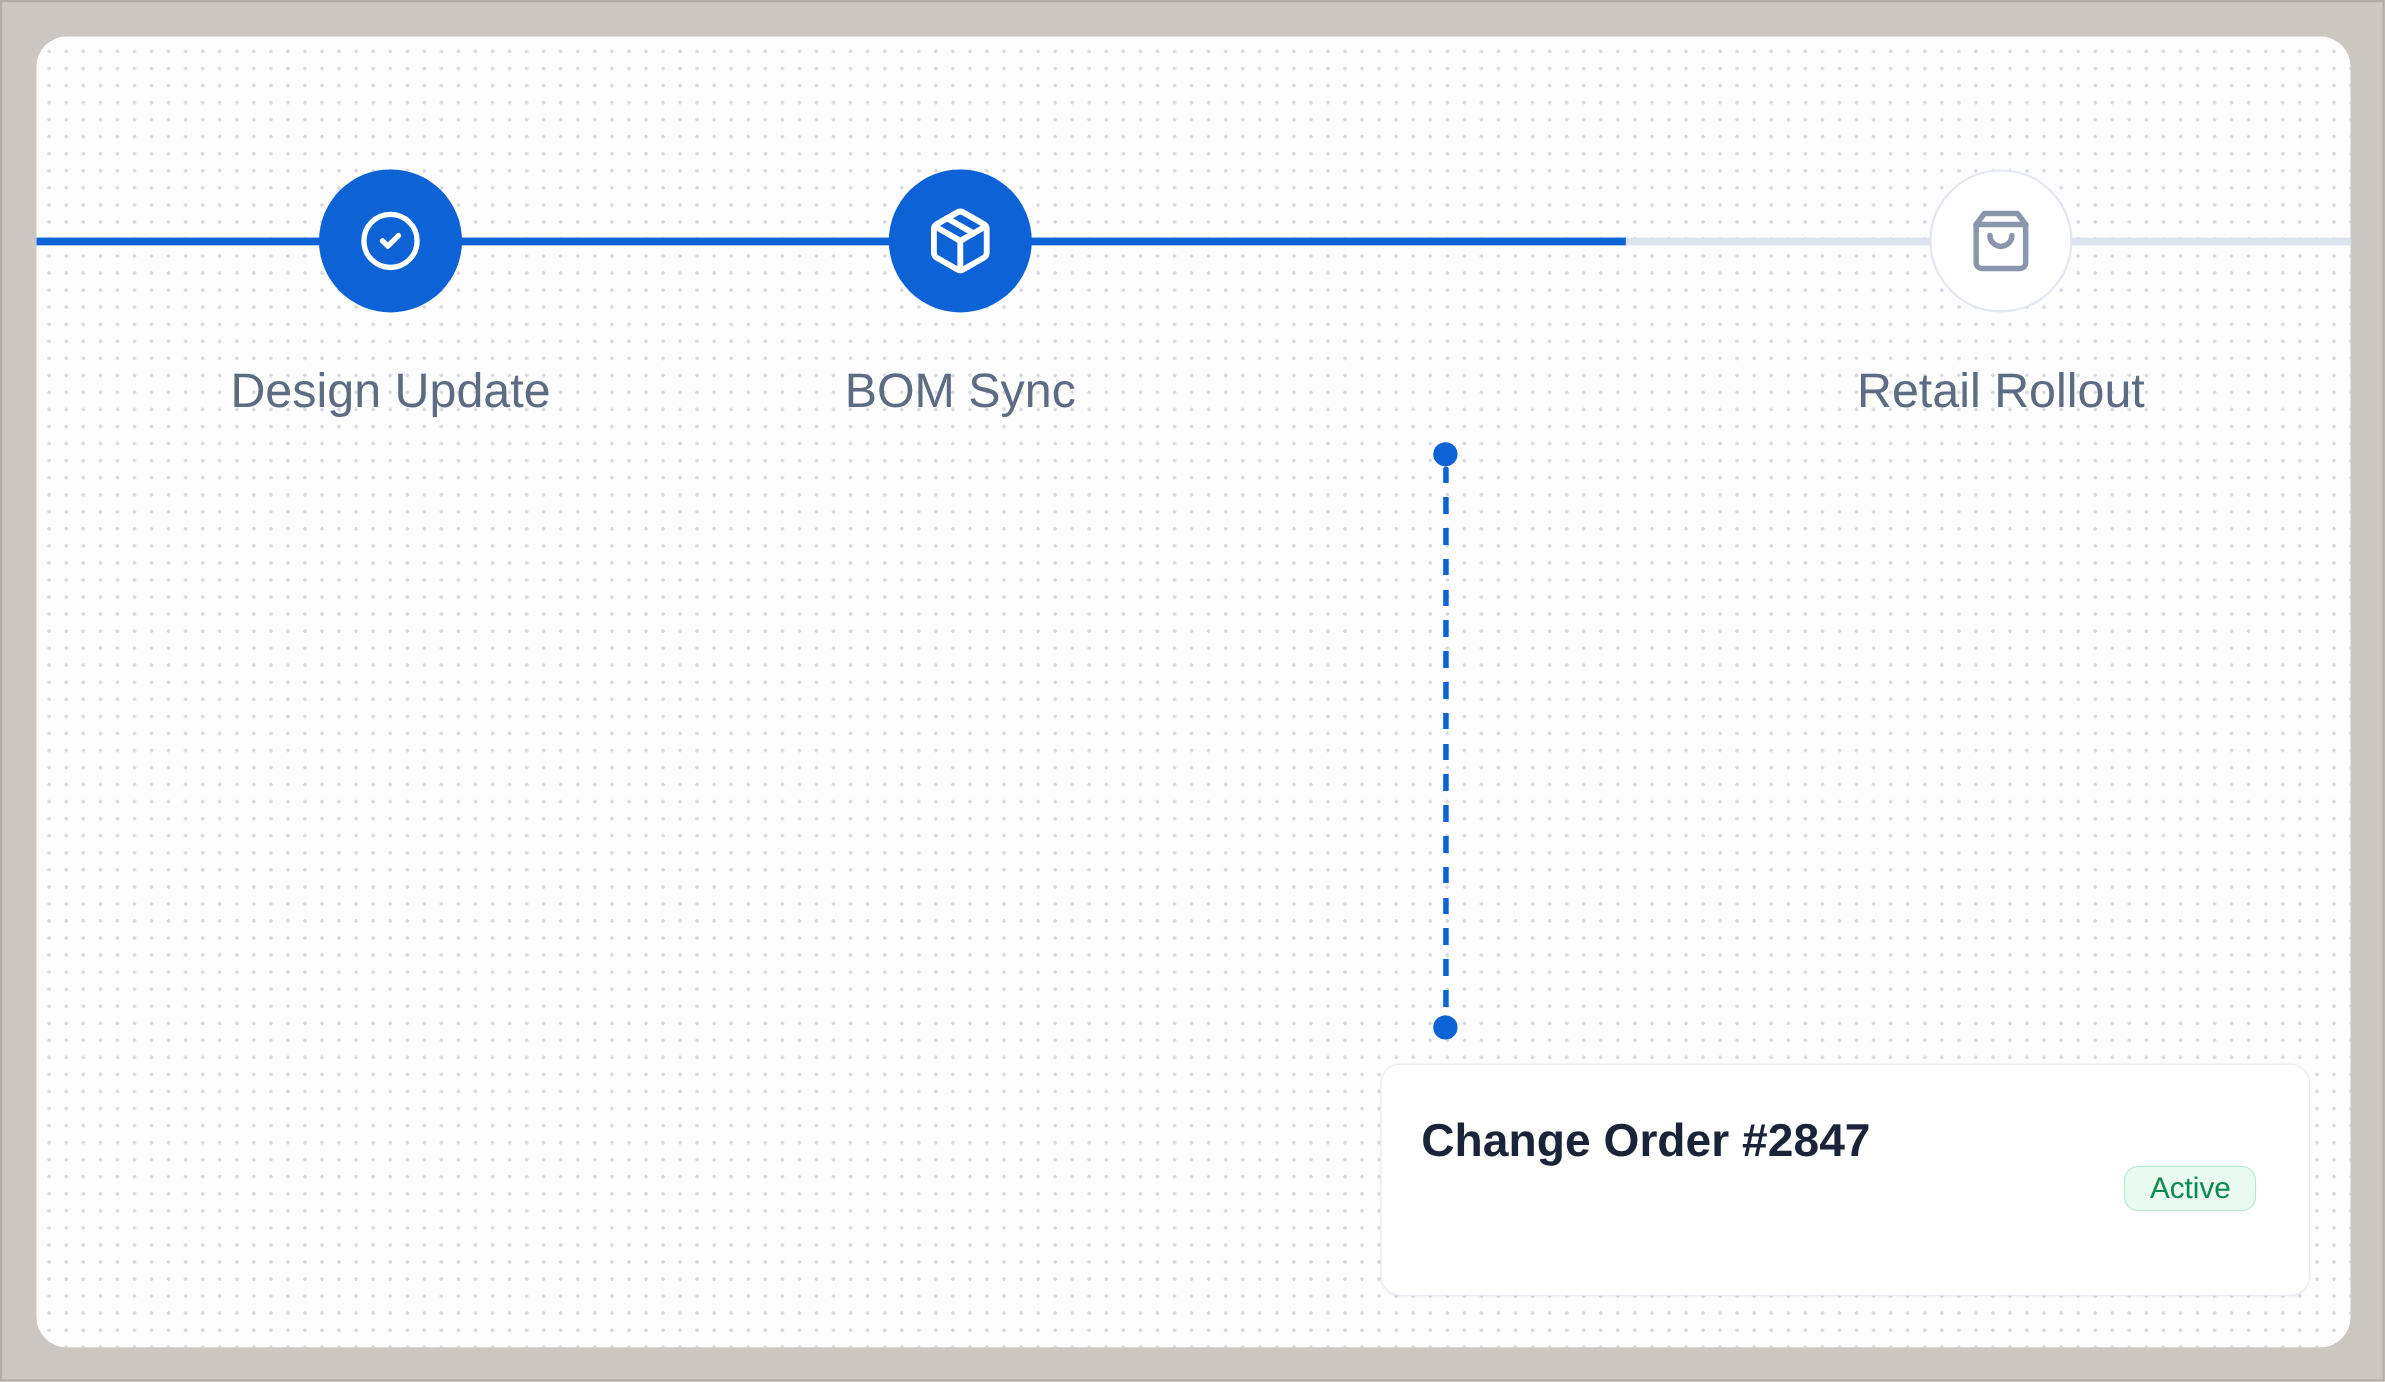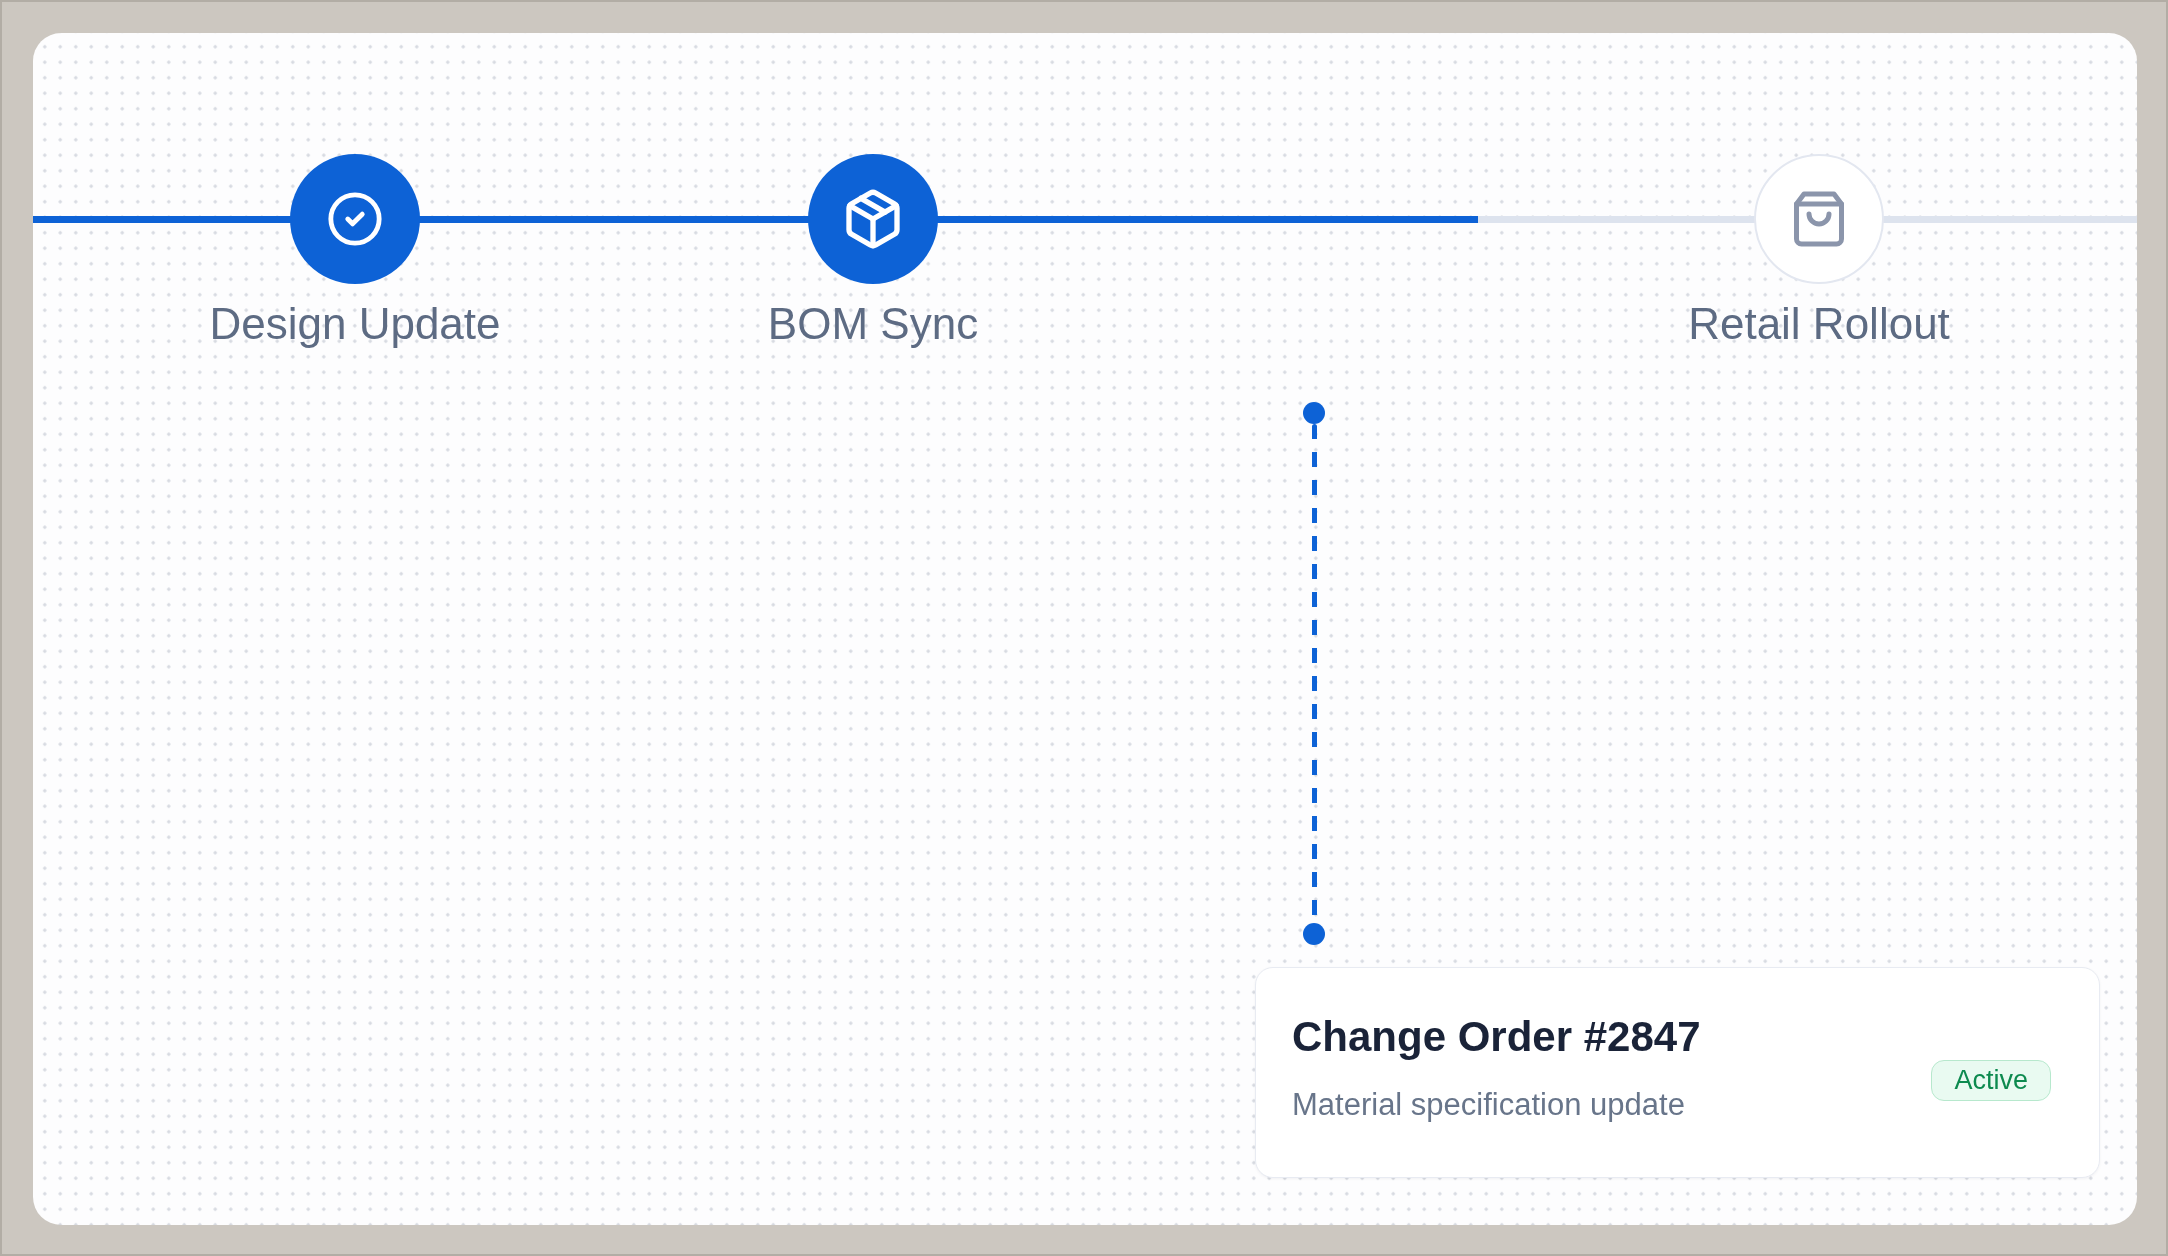--- a/index.html
+++ b/index.html
@@ -52,21 +52,21 @@
     display: flex; align-items: center; justify-content: center;
     color: #ffffff;
   }
   .step-circle.upcoming {
     background: #ffffff;
     border: 2px solid #e3e7f0;
     color: #8b95ab;
   }
   .step-circle svg { display: block; }
   .step-label {
-    margin-top: 12px;
+    margin-top: 44px;
     font-size: 44px;
     line-height: 56px;
     color: #5d6b83;
     font-weight: 400;
     white-space: nowrap;
   }
   .step-label.active {
     color: #131d33;
     font-weight: 600;
   }
@@ -182,18 +182,17 @@
       </div>
       <div class="step-label">Retail Rollout</div>
     </div>
 
     <div class="connector-dot top"></div>
     <div class="connector-line"></div>
     <div class="connector-dot bottom"></div>
 
     <div class="card">
       <div class="card-title">Change Order #2847</div>
-      <div class="card-subtitle">Material specification update</div>
       <div class="badge">Active</div>
     </div>
 
   </div>
 </div>
 
 </body></html>

